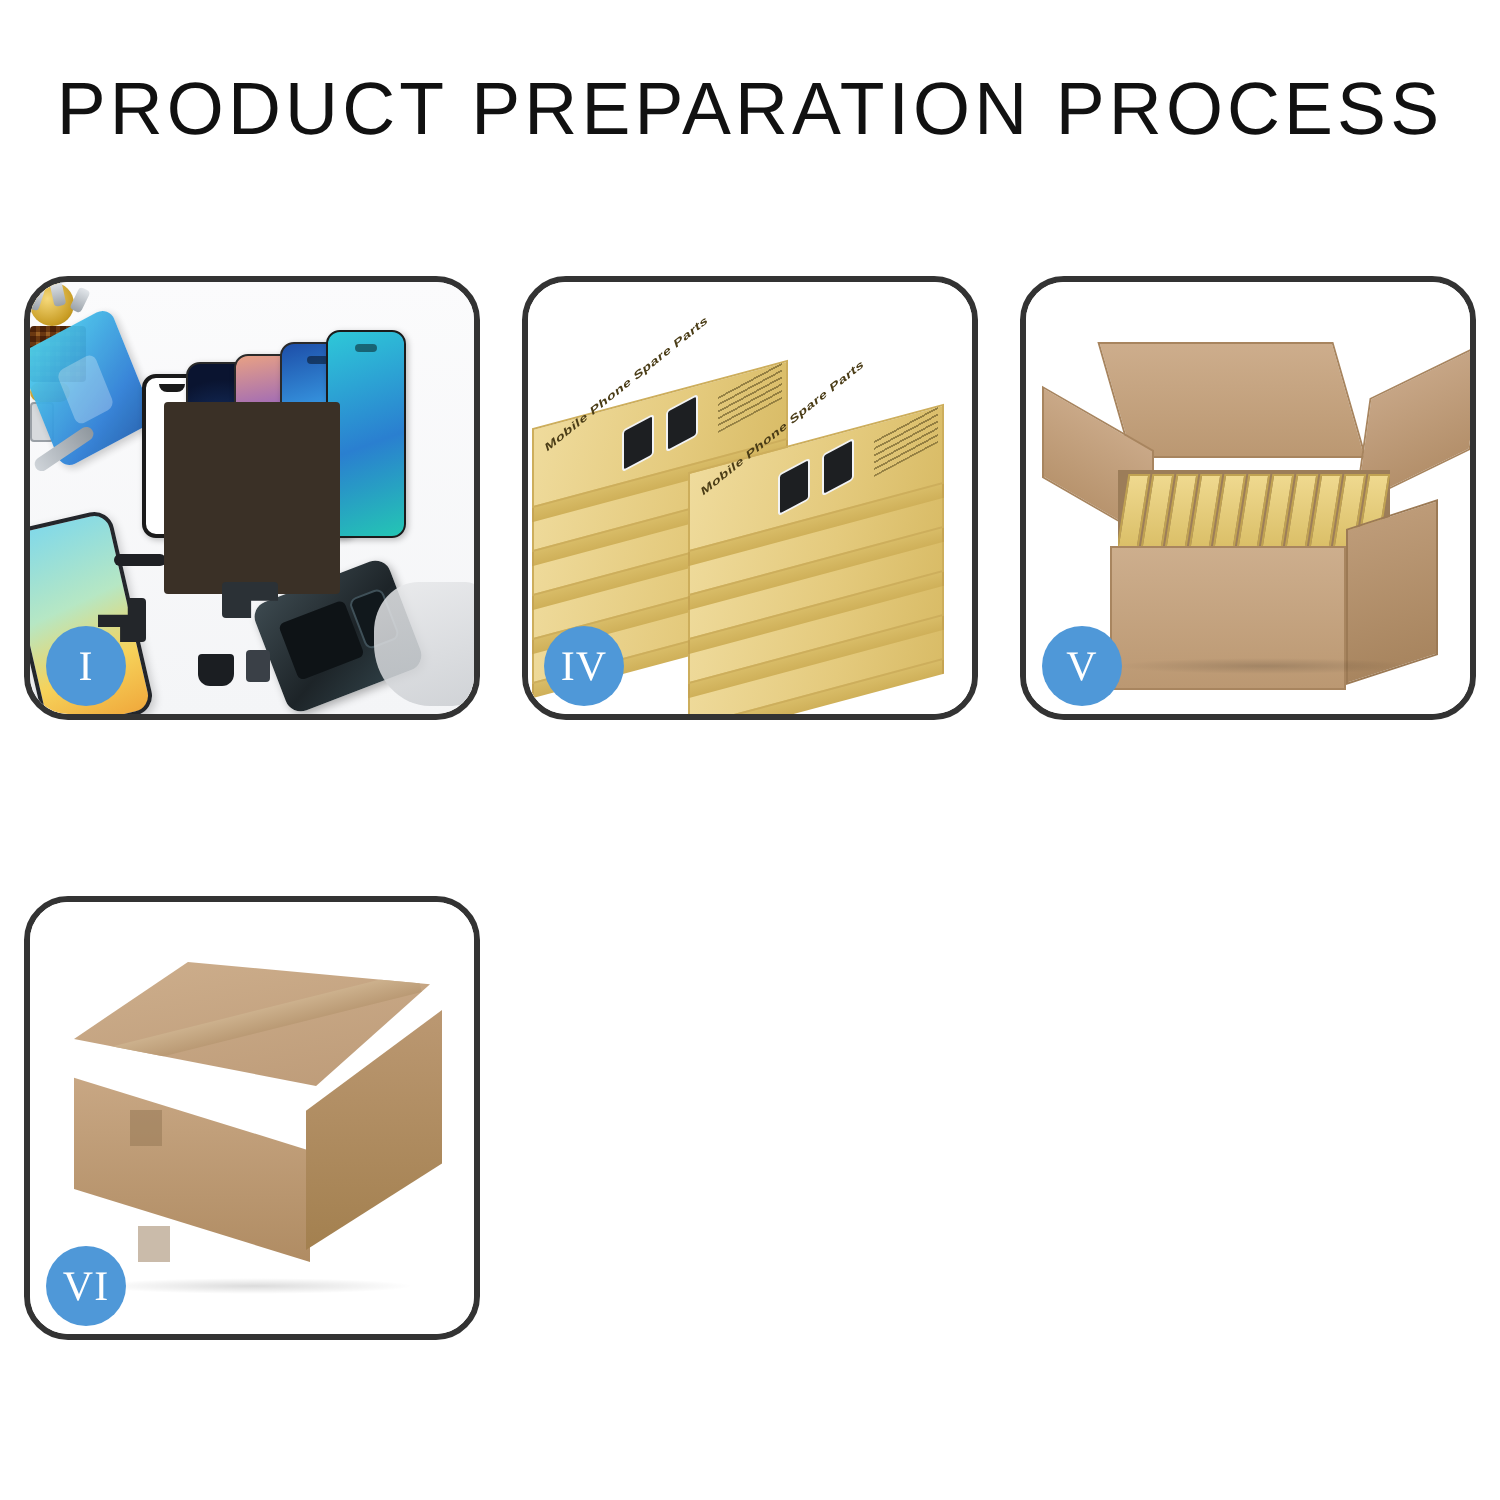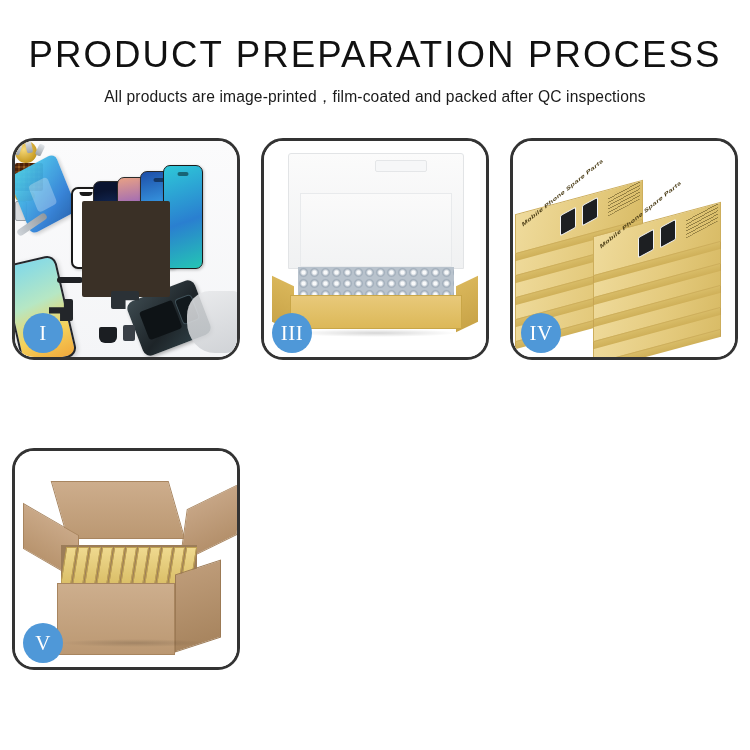--- a/index.html
+++ b/index.html
@@ -378,21 +378,20 @@
     background: radial-gradient(ellipse, rgba(0,0,0,.14), rgba(0,0,0,0) 70%);
   }
 </style>
 </head>
 <body>
 
 <div class="page">
 
   <div class="header">
     <div class="title">PRODUCT PREPARATION PROCESS</div>
-    <div class="subtitle">All products are image-printed，film-coated and packed after QC inspections</div>
   </div>
 
   <div class="grid">
 
     <div class="panel">
       <div class="panel-clip p1">
         <div class="film"></div>
         <div class="phone-fan">
           <div class="scr s5"></div>
           <div class="scr s4"></div>
@@ -416,34 +415,20 @@
             <i></i>
             <i></i>
             <i></i>
           </div>
         <div class="hand"></div>
       </div>
       <div class="badge">I</div>
     </div>
 
 
-    <div class="panel">
-      <div class="panel-clip p3">
-        <div class="b3-lid">
-          <div class="b3-lidtab"></div>
-        </div>
-        <div class="b3-foam"></div>
-        <div class="b3-bub"></div>
-        <div class="b3-left"></div>
-        <div class="b3-right"></div>
-        <div class="b3-front"></div>
-        <div class="b3-shadow"></div>
-      </div>
-      <div class="badge">III</div>
-    </div>
 
     <div class="panel">
       <div class="panel-clip p4">
         <div class="stack">
 
           <div class="rbox stackL" style="top:126px">
             <div class="side"></div>
               <div class="top"></div>
           </div>
           <div class="rbox stackL" style="top:104px">
@@ -519,15 +504,29 @@
               <i style="left:122px"></i>
           </div>
           <div class="c5-side"></div>
           <div class="c5-front"></div>
           <div class="c5-shadow"></div>
         </div>
       </div>
       <div class="badge">V</div>
     </div>
 
+    <div class="panel">
+      <div class="panel-clip p6">
+        <div class="c6">
+          <div class="c6-topface"></div>
+          <div class="c6-tape"></div>
+          <div class="c6-left"></div>
+          <div class="c6-right"></div>
+          <div class="c6-tab1"></div>
+          <div class="c6-tab2"></div>
+          <div class="c6-shadow"></div>
+        </div>
+      </div>
+      <div class="badge">VI</div>
+    </div>
 
   </div>
 </div>
 
 </body></html>

